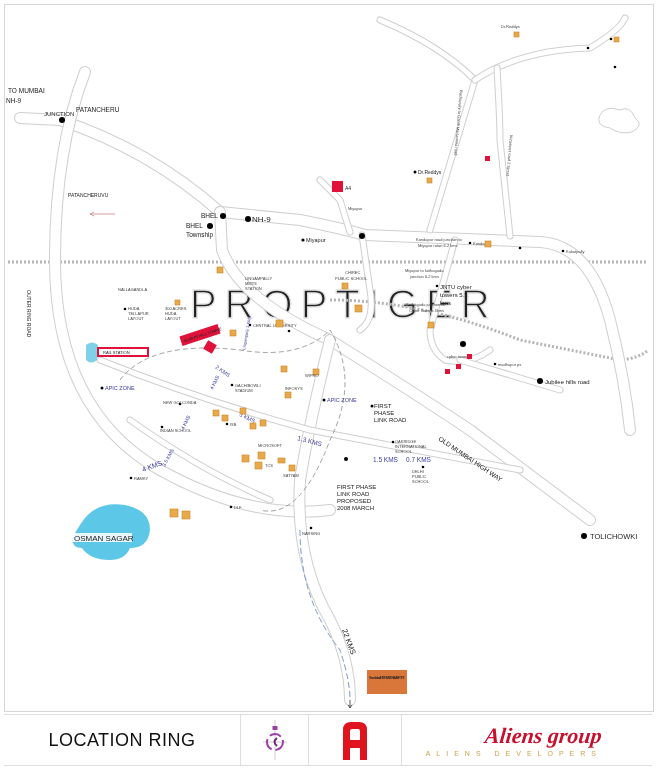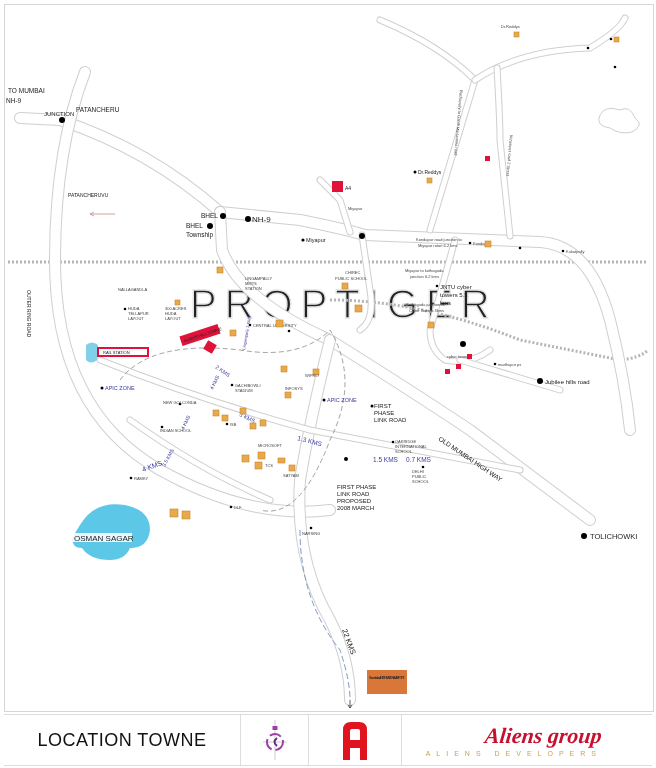--- a/index.html
+++ b/index.html
@@ -265,21 +265,21 @@
   <text x="234" y="509" font-size="3.5" class="tiny">DLF</text>
 
   <text transform="translate(27,290) rotate(90)" font-size="5" class="lbl">OUTER RING ROAD</text>
 
   <rect x="367" y="670" width="40" height="24" fill="#d9773a"></rect>
   <text x="369" y="679" font-size="3.5" fill="#3a1a00" class="lbl" textLength="36">Shamshabad INTERNATIONAL AIRPORT</text>
   <path d="M350,700 L350,708 M348,705 L350,708 L352,705" stroke="#333" stroke-width="0.8" fill="none"></path>
 </svg>
 
 <div id="footer">
-  <div class="foot-cell" id="foot-title">LOCATION TOWNE</div>
+  <div class="foot-cell" id="foot-title">LOCATION RING</div>
   <div class="foot-cell" id="foot-compass">
     <svg width="30" height="44" viewBox="0 0 30 44">
       <line x1="15" y1="2" x2="15" y2="42" stroke="#d6c8d6" stroke-width="1"></line>
       <line x1="3" y1="24" x2="27" y2="24" stroke="#d6c8d6" stroke-width="1"></line>
       <rect x="12.5" y="8" width="5" height="4" fill="#9b3fa7"></rect>
       <circle cx="15" cy="24" r="8" fill="none" stroke="#9b3fa7" stroke-width="2" stroke-dasharray="12 4"></circle>
       <path d="M17,20 Q12,24 17,28" fill="none" stroke="#6a2a7a" stroke-width="2"></path>
     </svg>
   </div>
   <div class="foot-cell" id="foot-logo">

